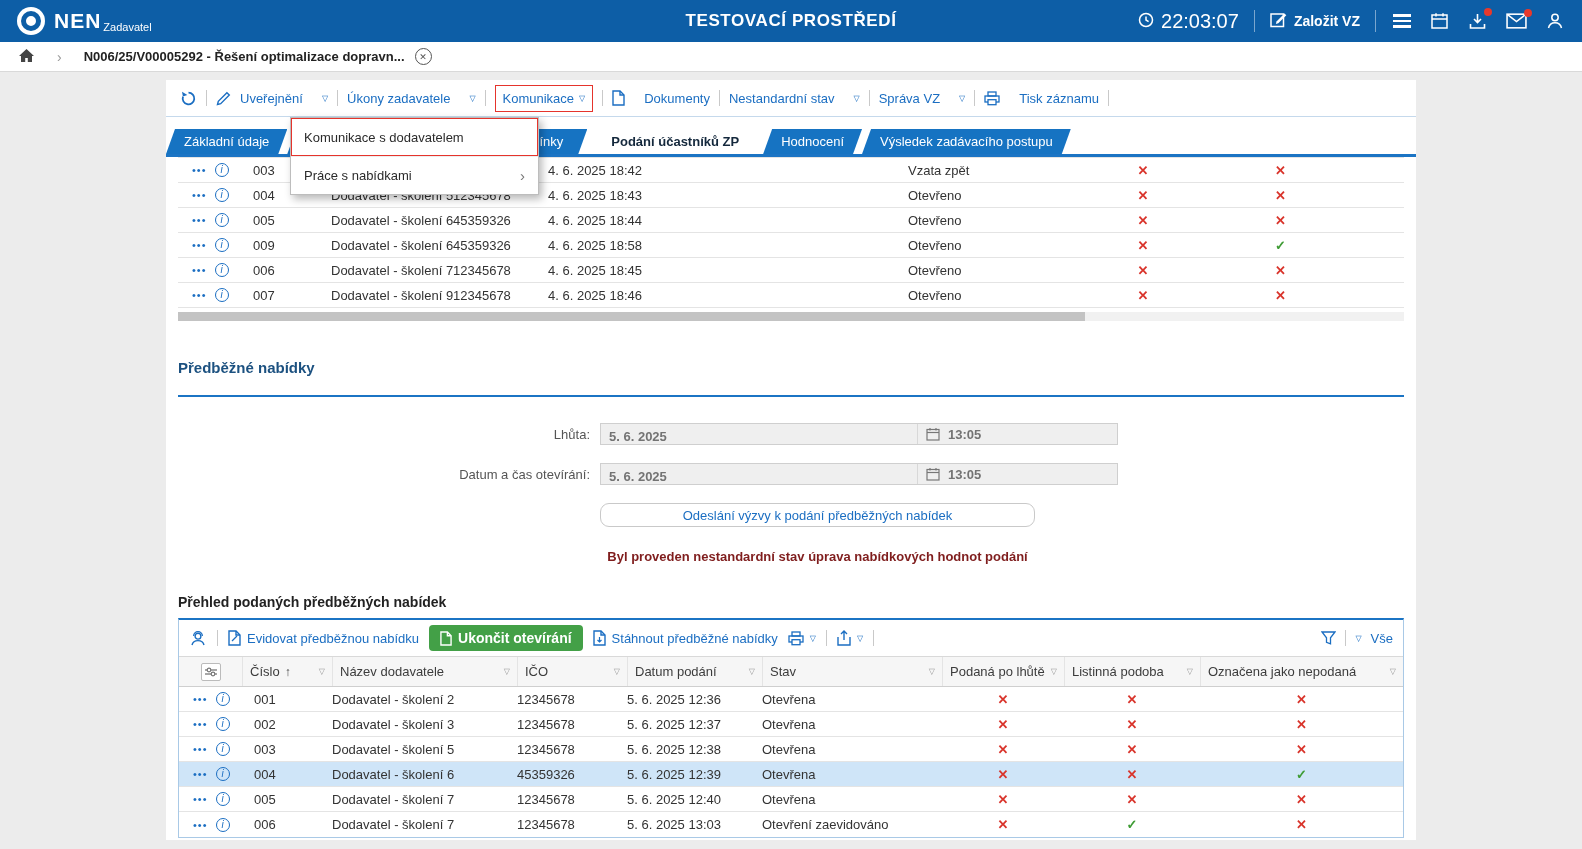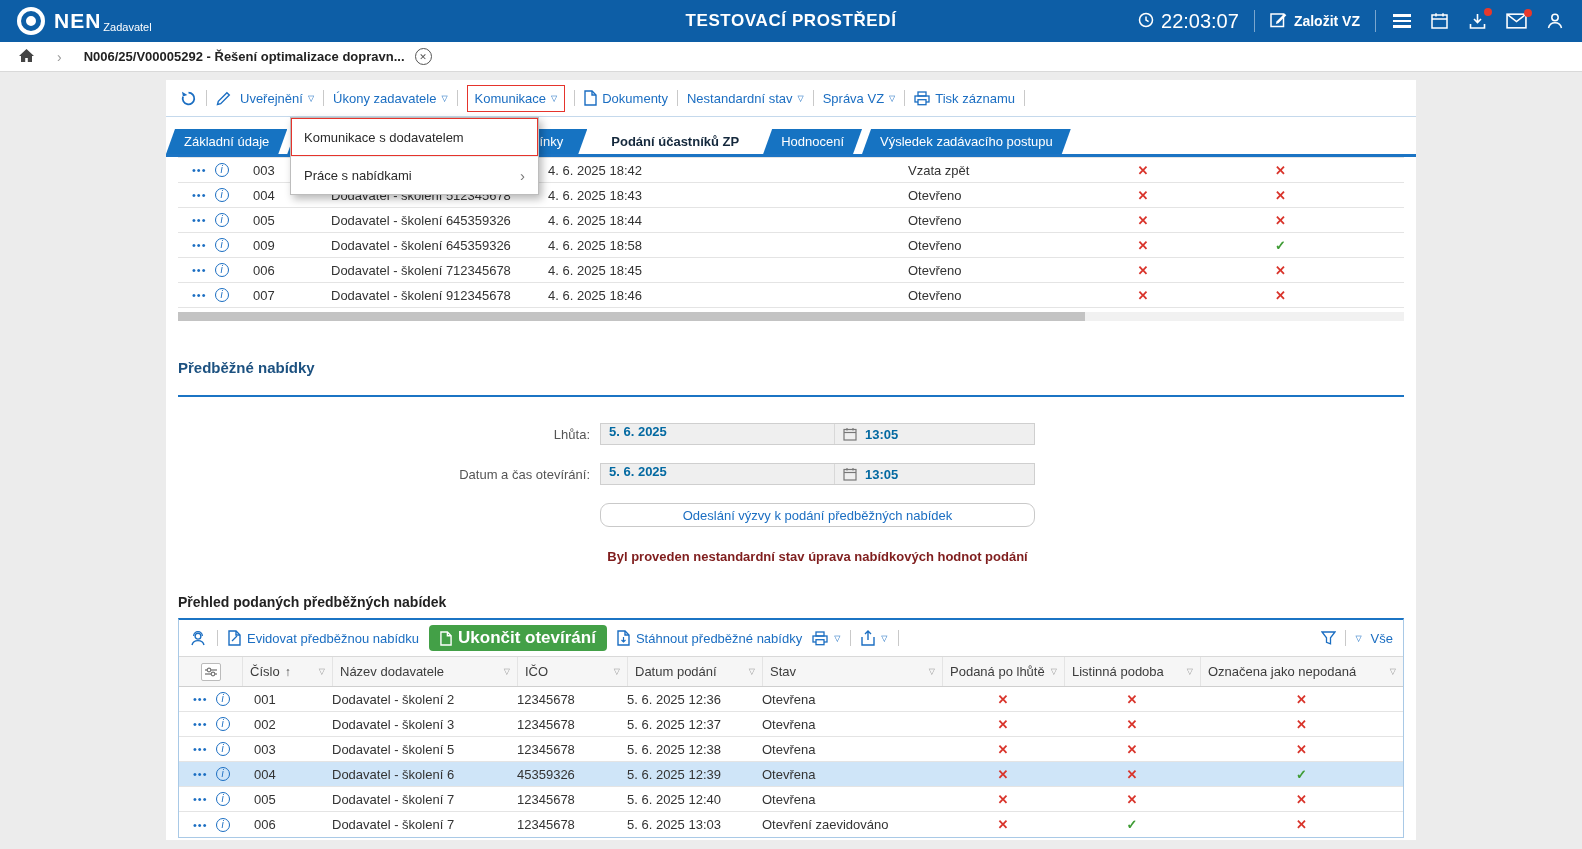--- a/index.html
+++ b/index.html
@@ -25,21 +25,21 @@
   .breadcrumb { height:30px; background:#fff; border-bottom:1px solid #d9d9d9; display:flex; align-items:center; padding:0 18px; position:relative; z-index:55; }
   .crumb-chevron { color:#9a9a9a; font-size:14px; margin-left:22px; }
   .crumb-text { font-weight:bold; font-size:13px; color:#222; margin-left:22px; }
   .crumb-close { width:17px; height:17px; border:1.5px solid #555; border-radius:50%; display:flex; align-items:center; justify-content:center; font-size:9px; color:#555; margin-left:10px; cursor:pointer; }
 
   
   .panel { position:relative; width:1250px; margin:8px auto 0; background:#fff; min-height:760px; }
 
   
   .rtoolbar { display:flex; align-items:center; height:37px; padding:0 14px; border-bottom:1px solid #c5d9ec; gap:9px; font-size:13px; }
-  .tb-item { color:#1b6ec2; display:flex; align-items:center; gap:5px; cursor:pointer; white-space:nowrap; }
+  .tb-item { color:#1b6ec2; display:flex; align-items:center; gap:19px; cursor:pointer; white-space:nowrap; }
   .caret { font-size:8px; color:#1b6ec2; }
   .v-sep { width:1px; height:16px; background:#c9c9c9; }
   .red-box { border:1px solid #e5342c; padding:5px 7px; display:flex; align-items:center; gap:5px; color:#1b6ec2; cursor:pointer; }
   .icon-link { display:flex; align-items:center; cursor:pointer; }
 
   
   .dropdown { position:absolute; left:124px; top:37px; width:249px; background:#fff; border:1px solid #bdbdbd; box-shadow:3px 4px 8px rgba(0,0,0,.28); z-index:40; }
   .dd-item { height:38px; display:flex; align-items:center; padding:0 13px; font-size:13px; color:#2b2b2b; cursor:pointer; background:#fff; }
   .dd-item + .dd-item { border-top:1px solid #ededed; }
   .dd-item.red-outline { outline:1px solid #e5342c; outline-offset:-1px; }
@@ -67,33 +67,33 @@
   .t1 { margin:0 12px; border-top:1px solid #e4e4e4; }
   .t1-row { display:grid; grid-template-columns:63px 90px 122px 95px 135px 225px 170px 130px 145px 1fr; height:25px; align-items:center; border-bottom:1px solid #e4e4e4; font-size:13px; color:#333; }
   .hscroll { margin:4px 12px 0; height:9px; background:#f1f1f1; position:relative; cursor:pointer; }
   .hscroll-thumb { position:absolute; left:0; top:0; height:9px; width:74%; background:#c3c3c3; }
 
   
   .section-title { margin:38px 12px 0; padding-bottom:19px; border-bottom:2px solid #1b74c4; font-size:15px; font-weight:bold; color:#1c5180; }
   .form { margin-top:26px; }
   .form-row { display:flex; align-items:center; margin-bottom:18px; }
   .form-label { width:434px; text-align:right; padding-right:10px; color:#555; font-size:13px; }
-  .dt-field { width:435px; height:22px; background:#efefef; border:1px solid #cfcfcf; display:flex; align-items:flex-start; font-size:13px; font-weight:bold; color:#0369a1; }
+  .dt-field { width:518px; height:22px; background:#efefef; border:1px solid #cfcfcf; display:flex; align-items:flex-end; font-size:13px; font-weight:bold; color:#737373; }
   .dt-date { flex:1; padding:0 8px; }
   .dt-time { display:flex; align-items:center; gap:8px; width:200px; padding:0 8px; border-left:1px solid #d8d8d8; height:100%; }
   .invite-btn { margin-left:434px; width:435px; height:24px; background:#fff; border:1px solid #c9c9c9; border-radius:9px; color:#1b6ec2; font-size:13px; display:flex; align-items:center; justify-content:center; cursor:pointer; font-family:inherit; }
   .warning { margin:22px 0 0 434px; width:435px; text-align:center; font-weight:bold; color:#7f1d1d; font-size:13px; }
 
   .subtitle { margin:30px 12px 0; font-weight:bold; font-size:14px; color:#222; }
 
   
   .grid-panel { margin:8px 12px 0; border:1px solid #a9c9e6; border-top:2px solid #1b74c4; }
   .gtoolbar { height:36px; display:flex; align-items:center; gap:10px; padding:0 10px; background:#fff; }
   .link-btn { color:#1b6ec2; display:flex; align-items:center; gap:6px; font-size:13px; cursor:pointer; white-space:nowrap; }
-  .green-btn { background:#43a047; border:none; border-radius:4px; color:#fff; font-weight:bold; height:26px; display:flex; align-items:center; gap:6px; padding:8px 11px; font-size:17px; cursor:pointer; font-family:inherit;justify-content:center; }
+  .green-btn { background:#43a047; border:none; border-radius:4px; color:#fff; font-weight:bold; height:26px; display:flex; align-items:center; gap:6px; padding:8px 11px; font-size:14px; cursor:pointer; font-family:inherit;justify-content:center; }
   .gtb-right { margin-left:auto; display:flex; align-items:center; gap:9px; }
   .vse { color:#1b6ec2; font-size:13px; cursor:pointer; }
 
   .t2-head, .t2-row { display:grid; grid-template-columns:63px 90px 185px 110px 135px 180px 122px 136px 1fr; }
   .t2-head { background:#f6f6f6; border-top:1px solid #d9d9d9; border-bottom:1px solid #cfcfcf; height:31px; align-items:center; font-size:13px; color:#3c3c3c; }
   .hcell { display:flex; align-items:center; gap:5px; padding:0 7px; height:100%; border-left:1px solid #e4e4e4; overflow:hidden; white-space:nowrap; }
   .hcell:first-child { border-left:none; justify-content:center; }
   .flt { margin-left:auto; color:#9a9a9a; font-size:8px; cursor:pointer; }
   .sort-arrow { color:#444; font-size:12px; }
   .cols-icon-box { width:20px; height:18px; border:1px solid #bbb; border-radius:2px; display:flex; align-items:center; justify-content:center; background:#fff; cursor:pointer; }

